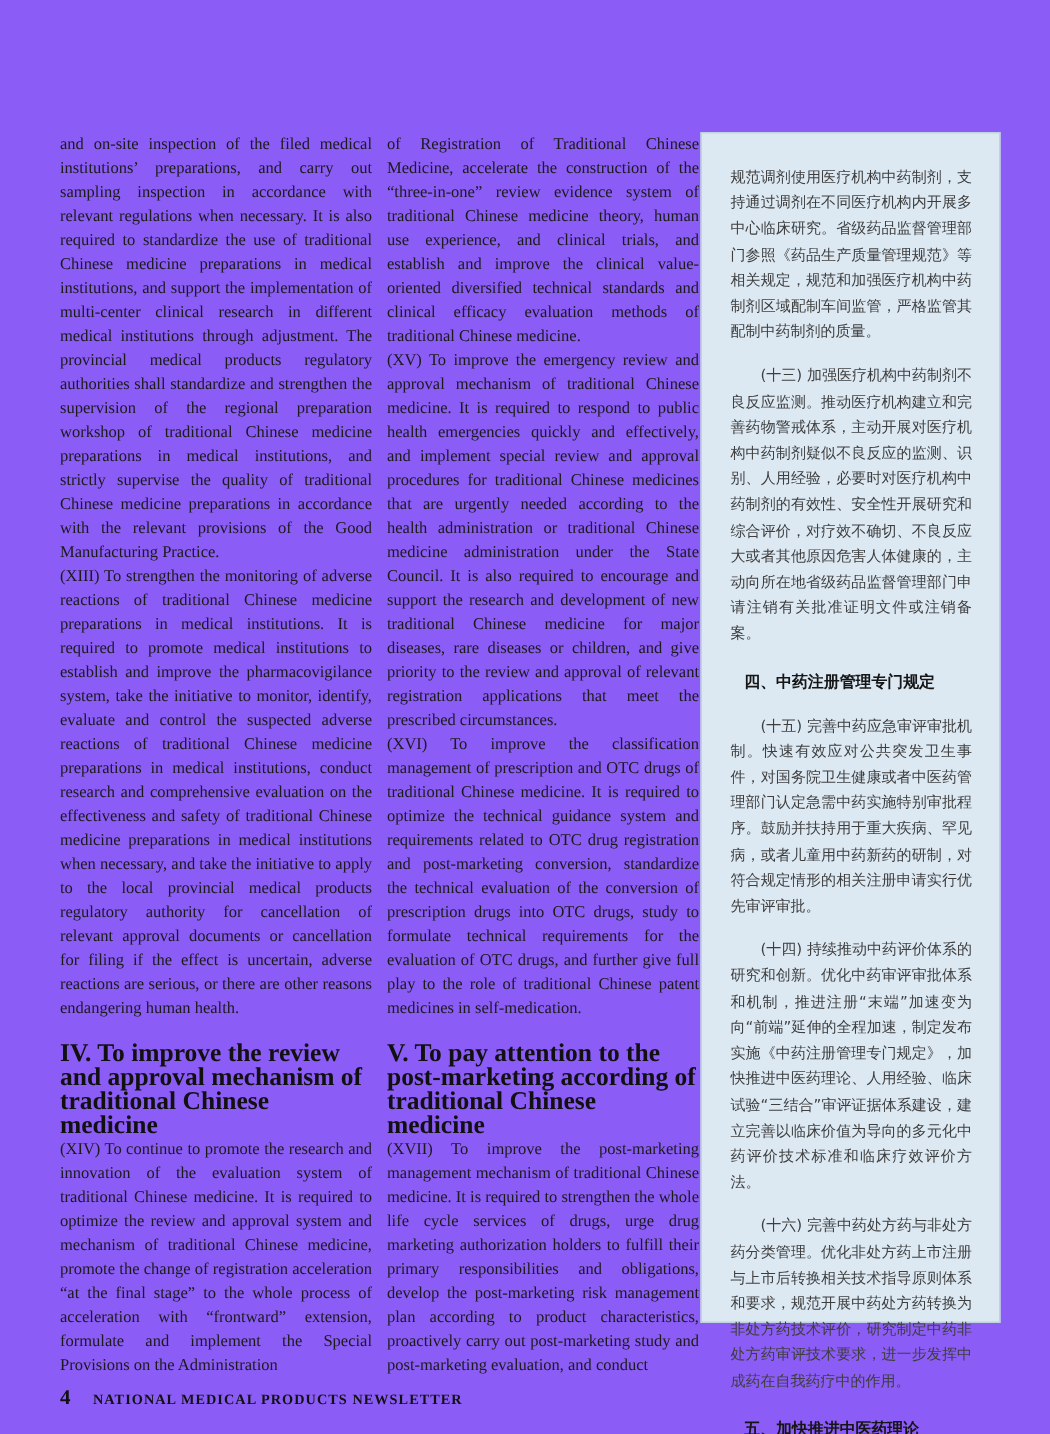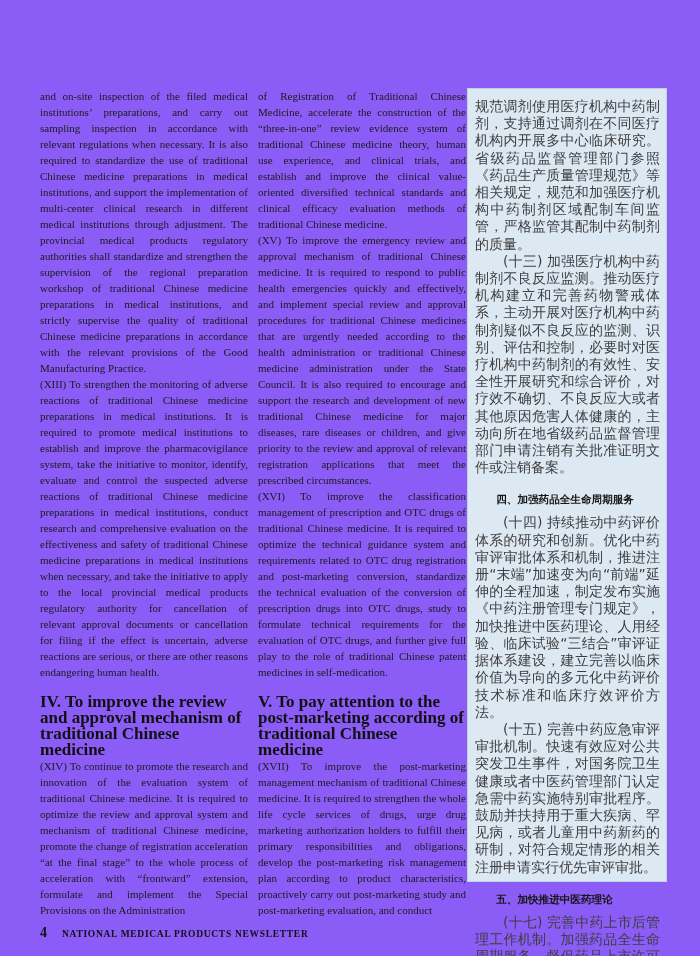--- a/index.html
+++ b/index.html
@@ -19,21 +19,21 @@
     margin:14px 0 0 0; font-size:17px; line-height:16px; font-weight:bold;
     color:#111111; text-align:left; font-family:"Liberation Serif", serif;
   }
   
   .cn-box {
     position:absolute; left:467px; top:88px; width:200px; height:794px;
     box-sizing:border-box; background:#dce9f3; border:1px solid #bed2e0;
     padding:9px 6px 8px 7px;
   }
   .cn p {
-    margin:0; font-size:14px; line-height:17.2px; text-align:justify;
+    margin:12px; font-size:10px; line-height:17.2px; text-align:justify;
     color:#3e3e3e; text-indent:2em;
     font-family:"DejaVu Sans", sans-serif;
   }
   .cn p.no-indent { text-indent:0; }
   .cn h4 {
     margin:15px 0 6px 0; font-size:10.6px; line-height:17px; font-weight:bold;
     color:#161616; text-indent:2em;
     font-family:"DejaVu Sans", sans-serif;
   }
   
@@ -60,24 +60,25 @@
   <div class="col col-2 en">
     <p>of Registration of Traditional Chinese Medicine, accelerate the construction of the “three-in-one” review evidence system of traditional Chinese medicine theory, human use experience, and clinical trials, and establish and improve the clinical value-oriented diversified technical standards and clinical efficacy evaluation methods of traditional Chinese medicine.</p>
     <p>(XV) To improve the emergency review and approval mechanism of traditional Chinese medicine. It is required to respond to public health emergencies quickly and effectively, and implement special review and approval procedures for traditional Chinese medicines that are urgently needed according to the health administration or traditional Chinese medicine administration under the State Council. It is also required to encourage and support the research and development of new traditional Chinese medicine for major diseases, rare diseases or children, and give priority to the review and approval of relevant registration applications that meet the prescribed circumstances.</p>
     <p>(XVI) To improve the classification management of prescription and OTC drugs of traditional Chinese medicine. It is required to optimize the technical guidance system and requirements related to OTC drug registration and post-marketing conversion, standardize the technical evaluation of the conversion of prescription drugs into OTC drugs, study to formulate technical requirements for the evaluation of OTC drugs, and further give full play to the role of traditional Chinese patent medicines in self-medication.</p>
     <h3>V. To pay attention to the post-marketing according of traditional Chinese medicine</h3>
     <p>(XVII) To improve the post-marketing management mechanism of traditional Chinese medicine. It is required to strengthen the whole life cycle services of drugs, urge drug marketing authorization holders to fulfill their primary responsibilities and obligations, develop the post-marketing risk management plan according to product characteristics, proactively carry out post-marketing study and post-marketing evaluation, and conduct</p>
   </div>
 
   <div class="cn-box cn">
     <p class="no-indent">规范调剂使用医疗机构中药制剂，支持通过调剂在不同医疗机构内开展多中心临床研究。省级药品监督管理部门参照《药品生产质量管理规范》等相关规定，规范和加强医疗机构中药制剂区域配制车间监管，严格监管其配制中药制剂的质量。</p>
-    <p>(十三) 加强医疗机构中药制剂不良反应监测。推动医疗机构建立和完善药物警戒体系，主动开展对医疗机构中药制剂疑似不良反应的监测、识别、评估和控制，必要时对医疗机构中药制剂的有效性、安全性开展研究和综合评价，对疗效不确切、不良反应大或者其他原因危害人体健康的，主动向所在地省级药品监督管理部门申请注销有关批准证明文件或注销备案。</p>
-    <h4>四、加强药品全生命周期服务</h4>
+    <p>(十三) 加强医疗机构中药制剂不良反应监测。推动医疗机构建立和完善药物警戒体系，主动开展对医疗机构中药制剂疑似不良反应的监测、识别、人用经验，必要时对医疗机构中药制剂的有效性、安全性开展研究和综合评价，对疗效不确切、不良反应大或者其他原因危害人体健康的，主动向所在地省级药品监督管理部门申请注销有关批准证明文件或注销备案。</p>
+    <h4>四、中药注册管理专门规定</h4>
+    <p>(十五) 完善中药应急审评审批机制。快速有效应对公共突发卫生事件，对国务院卫生健康或者中医药管理部门认定急需中药实施特别审批程序。鼓励并扶持用于重大疾病、罕见病，或者儿童用中药新药的研制，对符合规定情形的相关注册申请实行优先审评审批。</p>
     <p>(十四) 持续推动中药评价体系的研究和创新。优化中药审评审批体系和机制，推进注册“末端”加速变为向“前端”延伸的全程加速，制定发布实施《中药注册管理专门规定》，加快推进中医药理论、人用经验、临床试验“三结合”审评证据体系建设，建立完善以临床价值为导向的多元化中药评价技术标准和临床疗效评价方法。</p>
-    <p>(十五) 完善中药应急审评审批机制。快速有效应对公共突发卫生事件，对国务院卫生健康或者中医药管理部门认定急需中药实施特别审批程序。鼓励并扶持用于重大疾病、罕见病，或者儿童用中药新药的研制，对符合规定情形的相关注册申请实行优先审评审批。</p>
+    <p>(十六) 完善中药处方药与非处方药分类管理。优化非处方药上市注册与上市后转换相关技术指导原则体系和要求，规范开展中药处方药转换为非处方药技术评价，研究制定中药非处方药审评技术要求，进一步发挥中成药在自我药疗中的作用。</p>
     <h4>五、加快推进中医药理论</h4>
     <p>(十七) 完善中药上市后管理工作机制。加强药品全生命周期服务，督促药品上市许可持有人履行主体责任和义务，根据产品特点制定上市后风险管理计划，主动开展上市后</p>
   </div>
 
   <div class="footer">
     <span class="num">4</span>
     <span class="pub">NATIONAL MEDICAL PRODUCTS NEWSLETTER</span>
   </div>
 
 </div>

